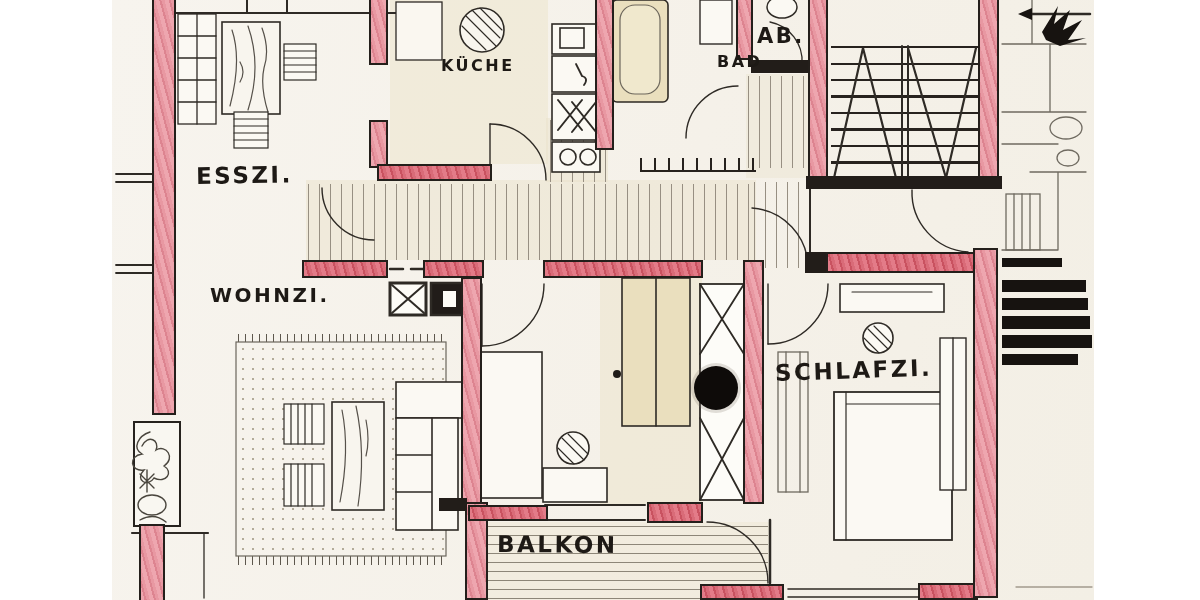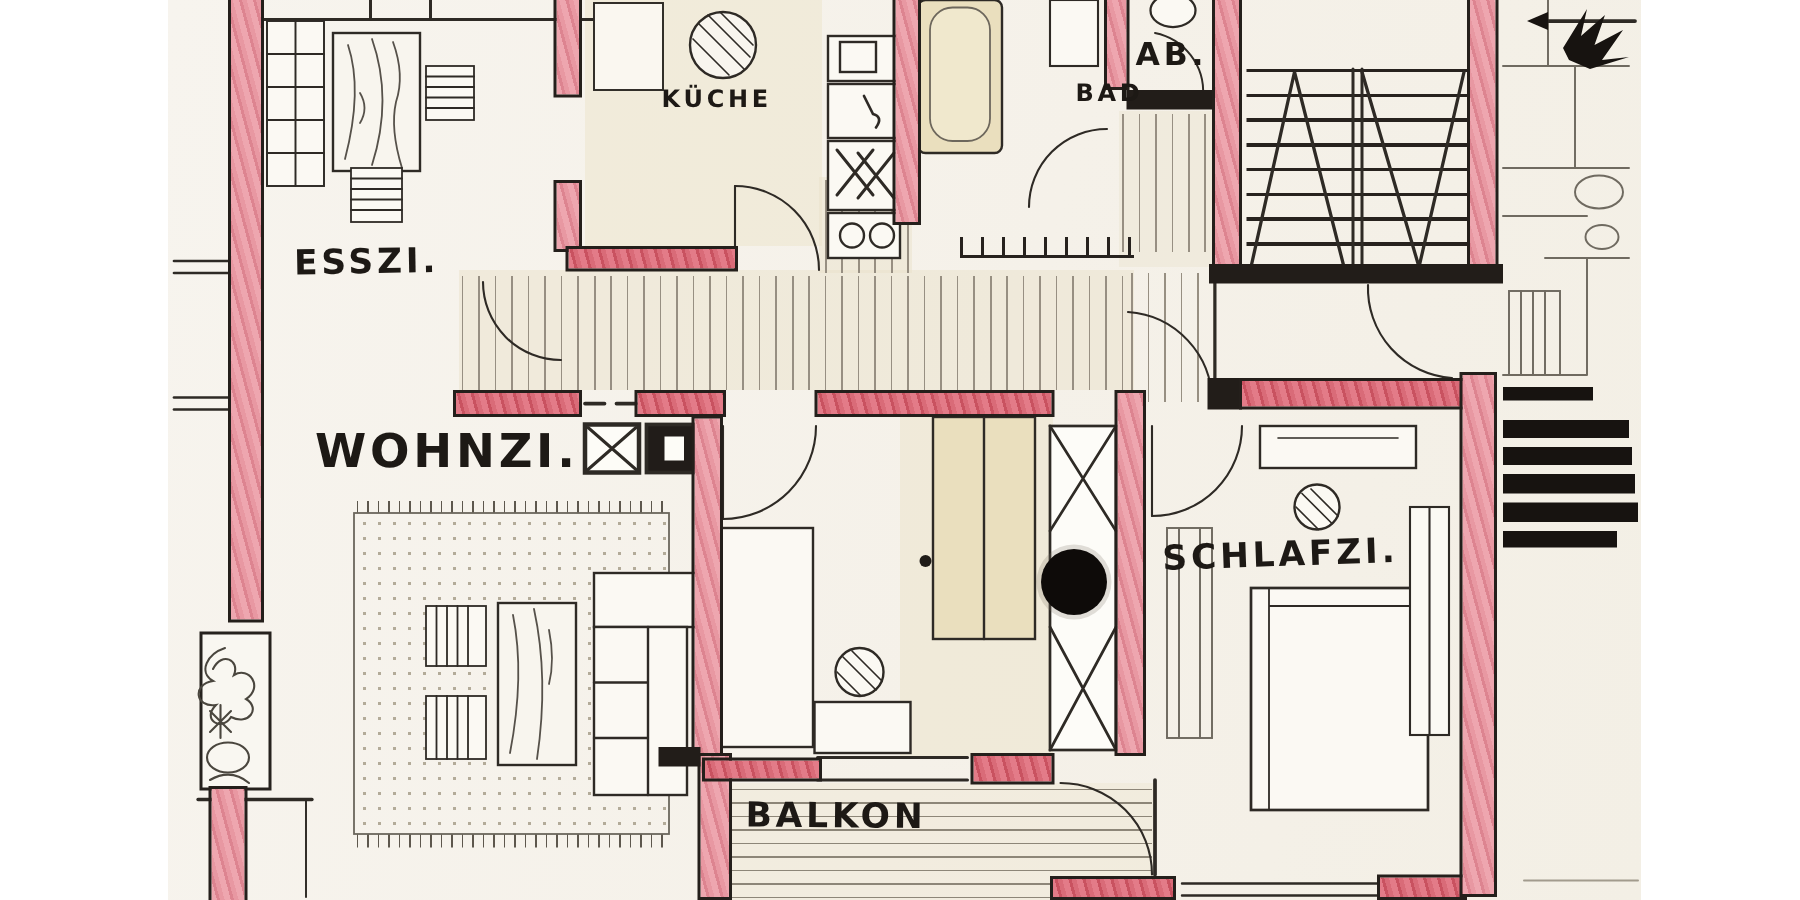--- a/index.html
+++ b/index.html
@@ -305,21 +305,21 @@
   <div class="abs wall deep" style="left:468px;top:505px;width:80px;height:16px;"></div>
   <div class="abs wall deep" style="left:647px;top:502px;width:56px;height:21px;"></div>
   <div class="abs wall deep" style="left:700px;top:584px;width:84px;height:16px;"></div>
   <div class="abs wall deep" style="left:918px;top:583px;width:60px;height:17px;"></div>
   <div class="abs wall" style="left:973px;top:248px;width:25px;height:350px;"></div>
 
   <div class="label abs" style="left:196px;top:163px;font-size:23px;transform:rotate(-1deg);">ESSZI.</div>
   <div class="label abs" style="left:441px;top:56px;font-size:16px;">KÜCHE</div>
   <div class="label abs" style="left:670px;top:52px;font-size:16px;margin-left:47px;">BAD</div>
   <div class="label abs" style="left:757px;top:24px;font-size:21px;">AB.</div>
-  <div class="label abs" style="left:210px;top:283px;font-size:31px;">WOHNZI.</div>
+  <div class="label abs" style="left:210px;top:283px;font-size:20px;">WOHNZI.</div>
   <div class="label abs" style="left:775px;top:360px;font-size:23px;transform:rotate(-2deg);">SCHLAFZI.</div>
   <div class="label abs" style="left:497px;top:531px;font-size:23px;transform:rotate(0.5deg);">BALKON</div>
 
   <div class="abs punch" style="left:694px;top:366px;width:44px;height:44px;"></div>
 
   <div class="abs margin" style="left:0;top:0;width:112px;height:600px;"></div>
   <div class="abs margin" style="left:1094px;top:0;width:106px;height:600px;"></div>
 </div>
 
 </body></html>

